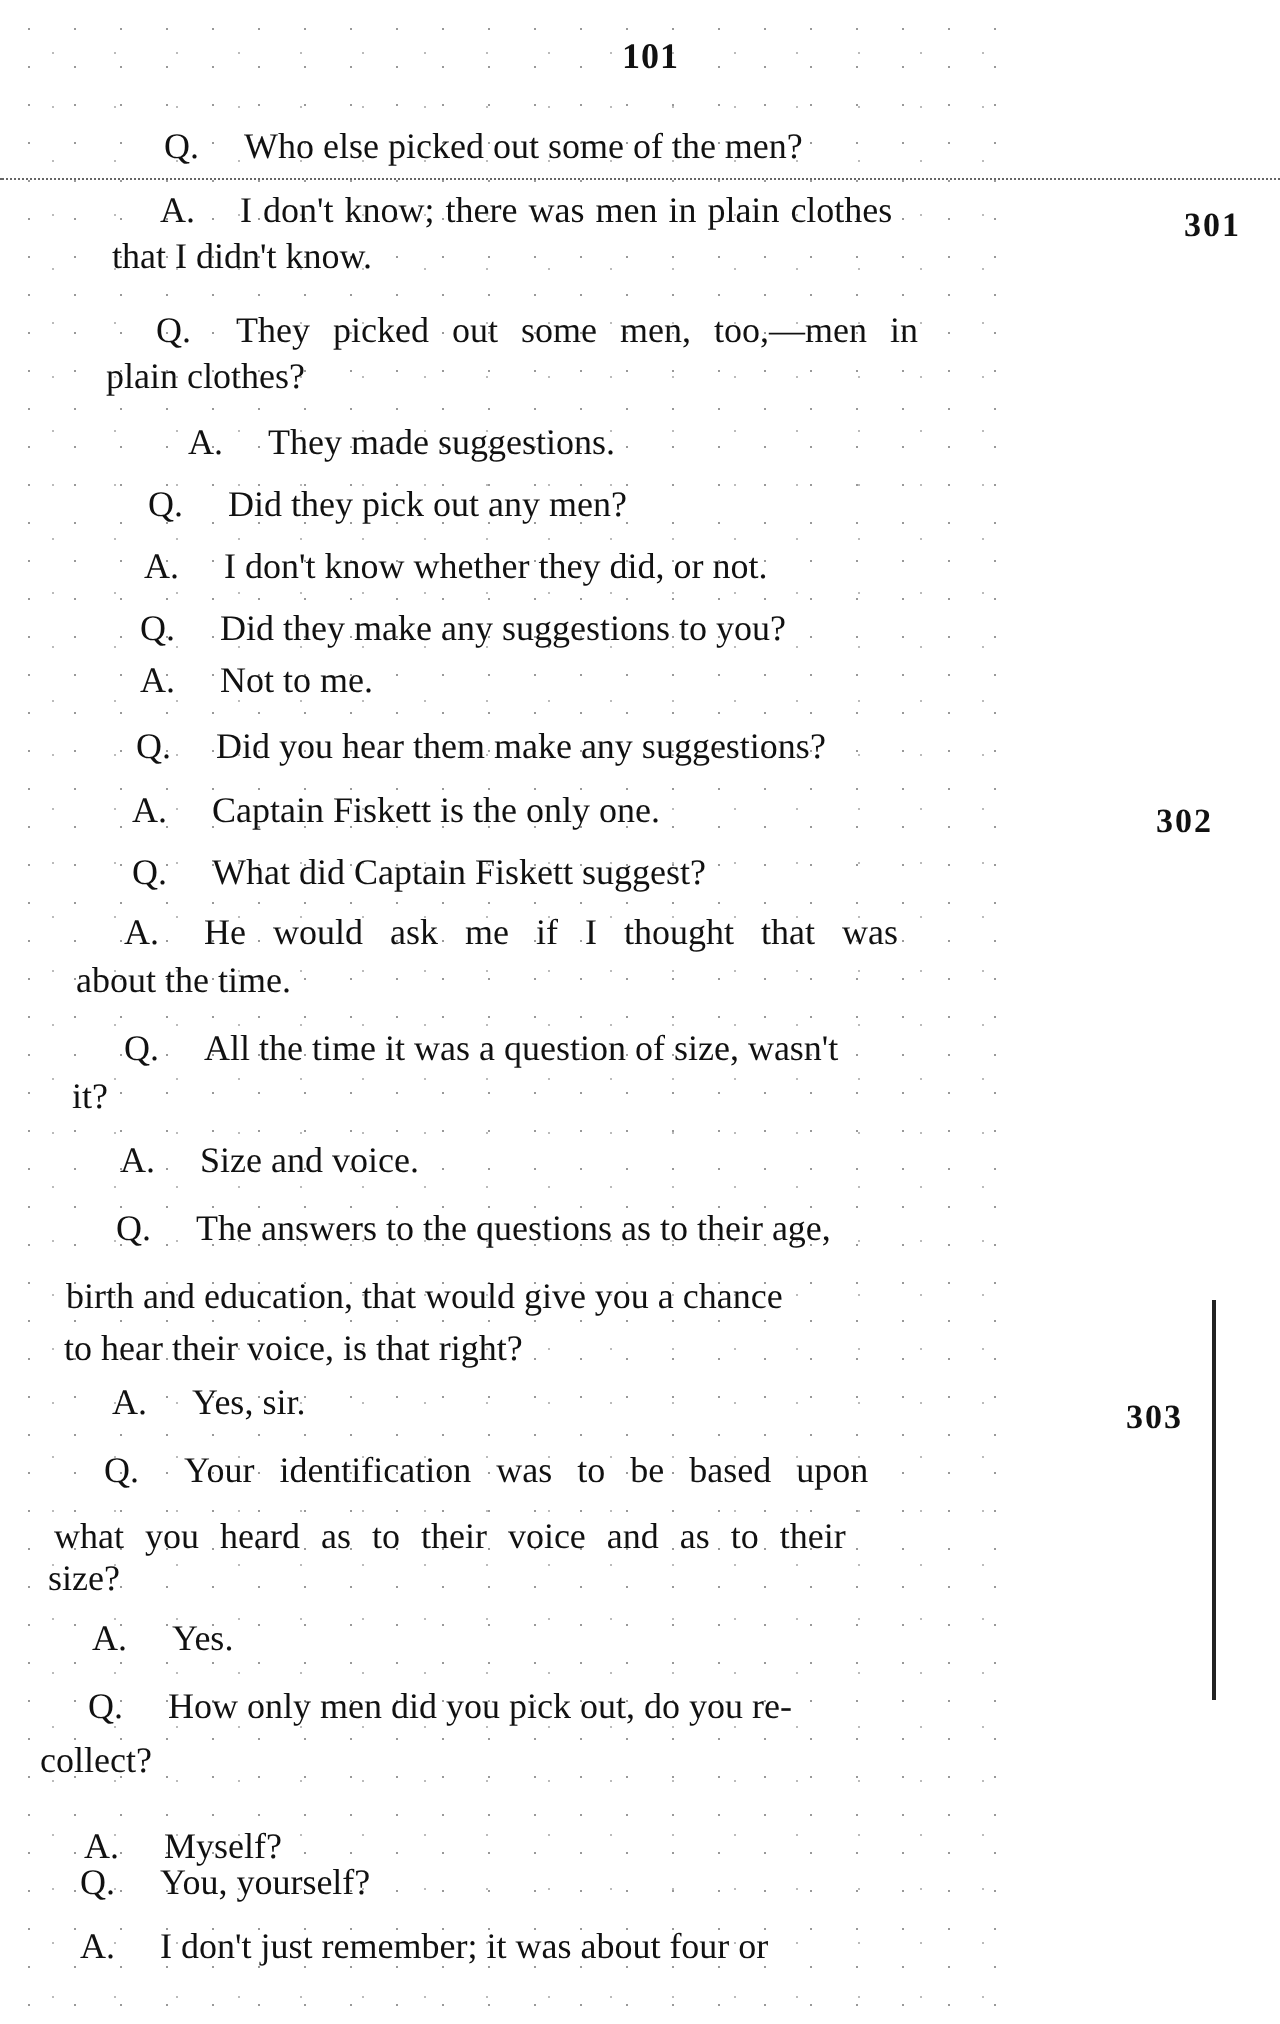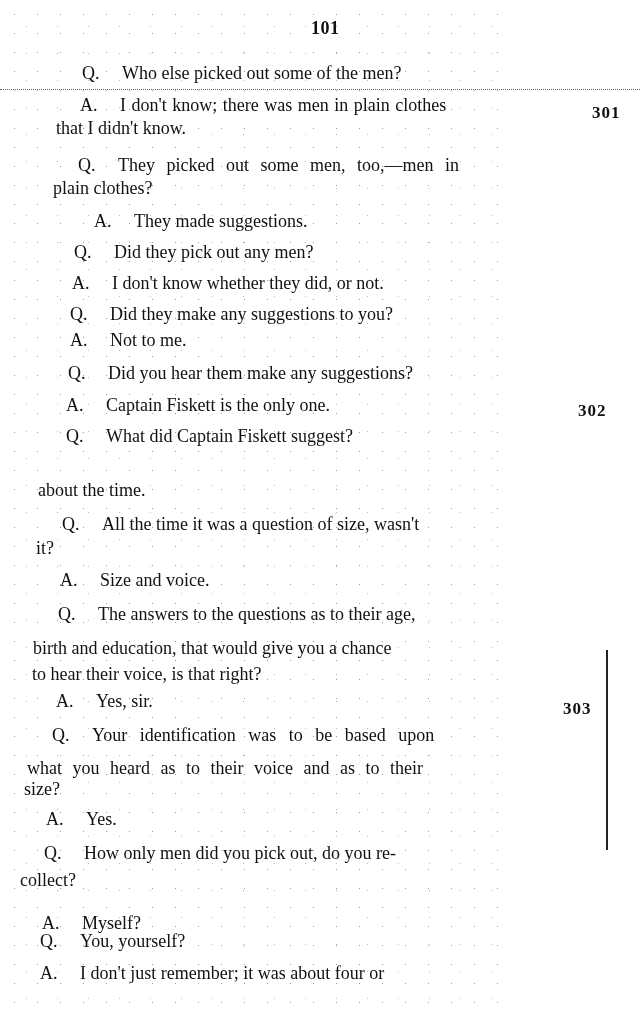--- a/index.html
+++ b/index.html
@@ -57,20 +57,21 @@
   <div class="line" style="left:78px; top:154px; word-spacing:7px;"><span class="lbl">Q.</span><span>They picked out some men, too,—men in</span></div>
   <div class="line" style="left:53px; top:177px;"><span>plain clothes?</span></div>
   <div class="line" style="left:74px; top:210px;margin-left:20px;"><span class="lbl">A.</span><span>They made suggestions.</span></div>
   <div class="line" style="left:74px; top:241px;"><span class="lbl">Q.</span><span>Did they pick out any men?</span></div>
   <div class="line" style="left:72px; top:272px;"><span class="lbl">A.</span><span>I don't know whether they did, or not.</span></div>
   <div class="line" style="left:70px; top:303px;"><span class="lbl">Q.</span><span>Did they make any suggestions to you?</span></div>
   <div class="line" style="left:70px; top:329px;"><span class="lbl">A.</span><span>Not to me.</span></div>
   <div class="line" style="left:68px; top:362px;"><span class="lbl">Q.</span><span>Did you hear them make any suggestions?</span></div>
   <div class="line" style="left:66px; top:394px;"><span class="lbl">A.</span><span>Captain Fiskett is the only one.</span></div>
   <div class="line" style="left:66px; top:425px;"><span class="lbl">Q.</span><span>What did Captain Fiskett suggest?</span></div>
+  <div class="line" style="left:62px; top:455px; word-spacing:9px;"><span class="lbl">A.</span><span>He would ask me if I thought that was</span></div>
   <div class="line" style="left:38px; top:479px;"><span>about the time.</span></div>
   <div class="line" style="left:62px; top:513px;"><span class="lbl">Q.</span><span>All the time it was a question of size, wasn't</span></div>
   <div class="line" style="left:36px; top:537px;"><span>it?</span></div>
   <div class="line" style="left:60px; top:569px;"><span class="lbl">A.</span><span>Size and voice.</span></div>
   <div class="line" style="left:58px; top:603px;"><span class="lbl">Q.</span><span>The answers to the questions as to their age,</span></div>
   <div class="line" style="left:33px; top:637px;"><span>birth and education, that would give you a chance</span></div>
   <div class="line" style="left:32px; top:663px;"><span>to hear their voice, is that right?</span></div>
   <div class="line" style="left:56px; top:690px;"><span class="lbl">A.</span><span>Yes, sir.</span></div>
   <div class="line" style="left:52px; top:724px; word-spacing:8px;"><span class="lbl">Q.</span><span>Your identification was to be based upon</span></div>
   <div class="line" style="left:27px; top:757px; word-spacing:6px;"><span>what you heard as to their voice and as to their</span></div>

